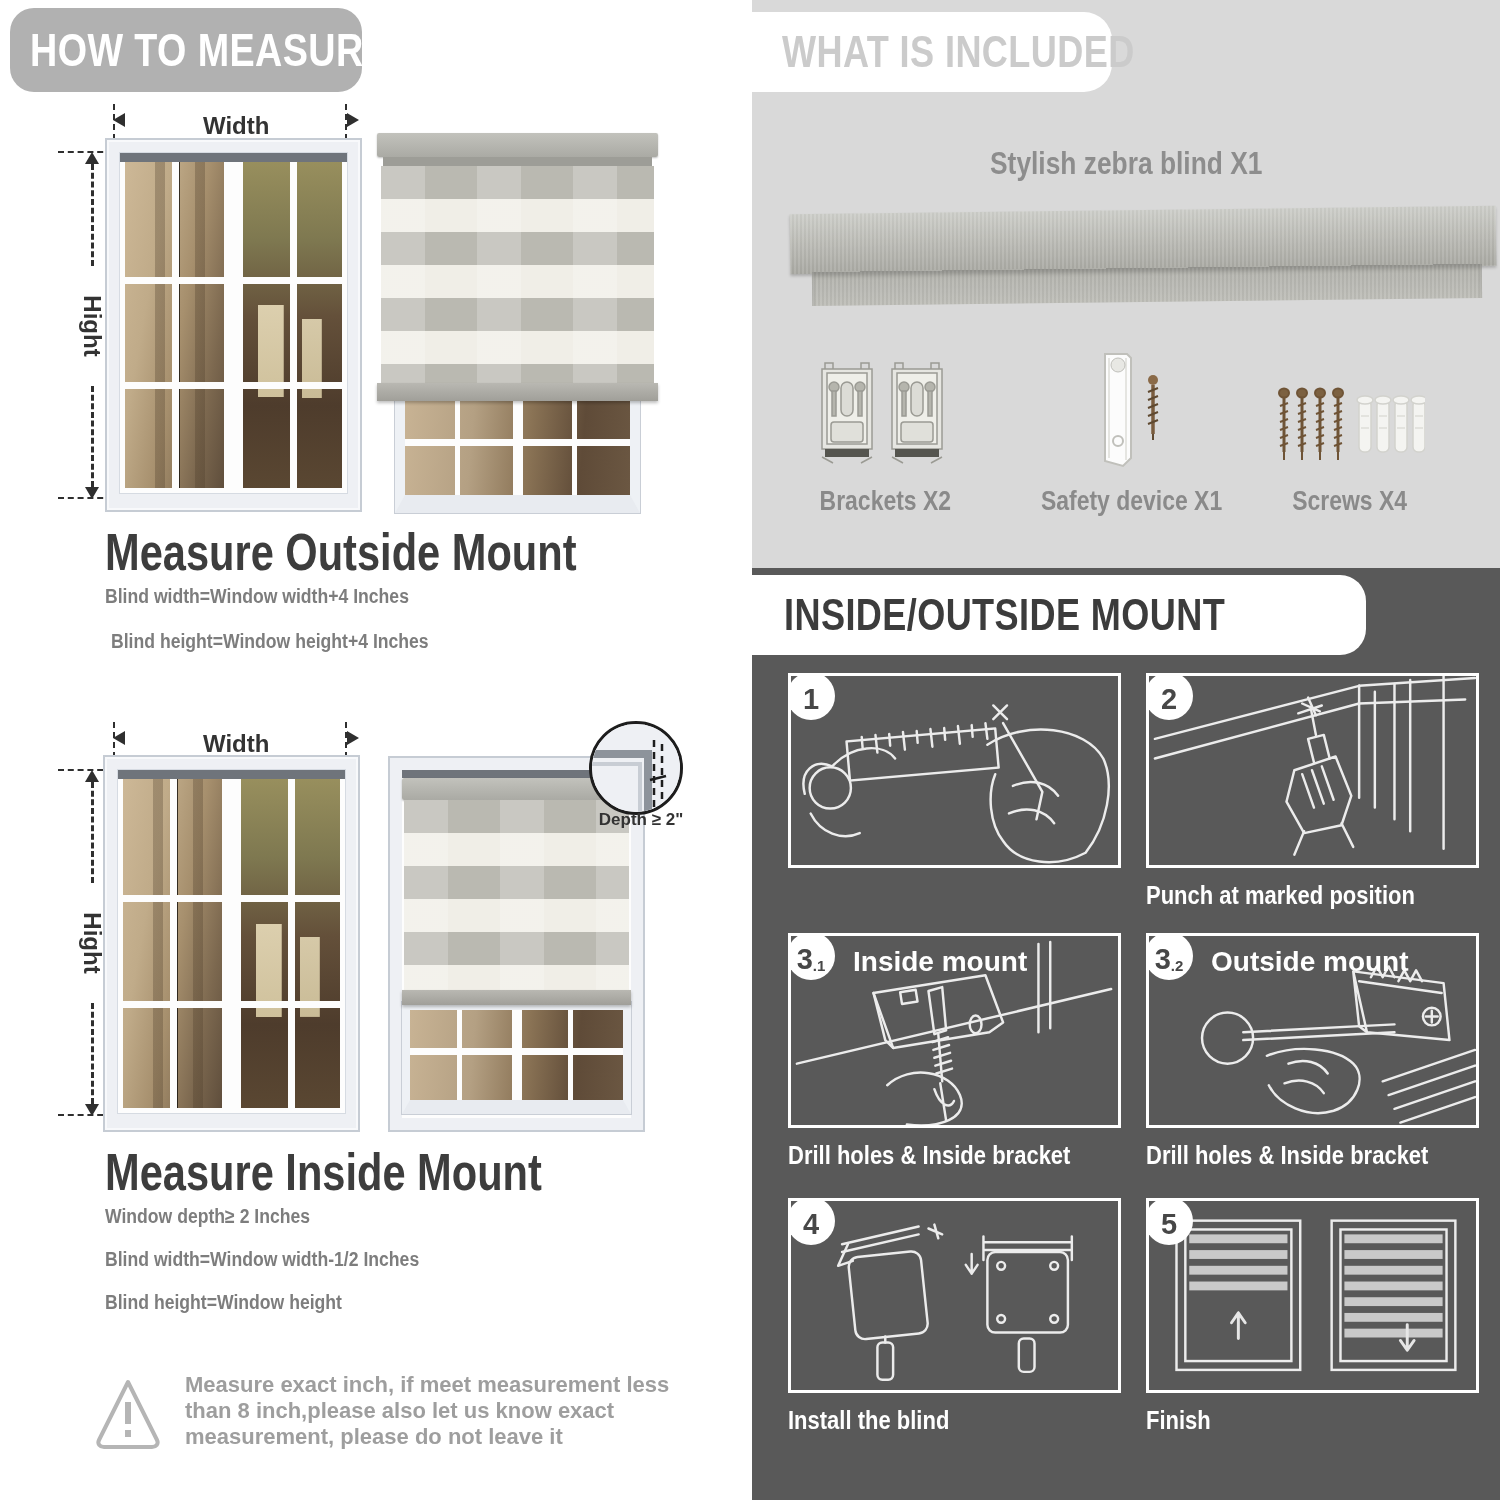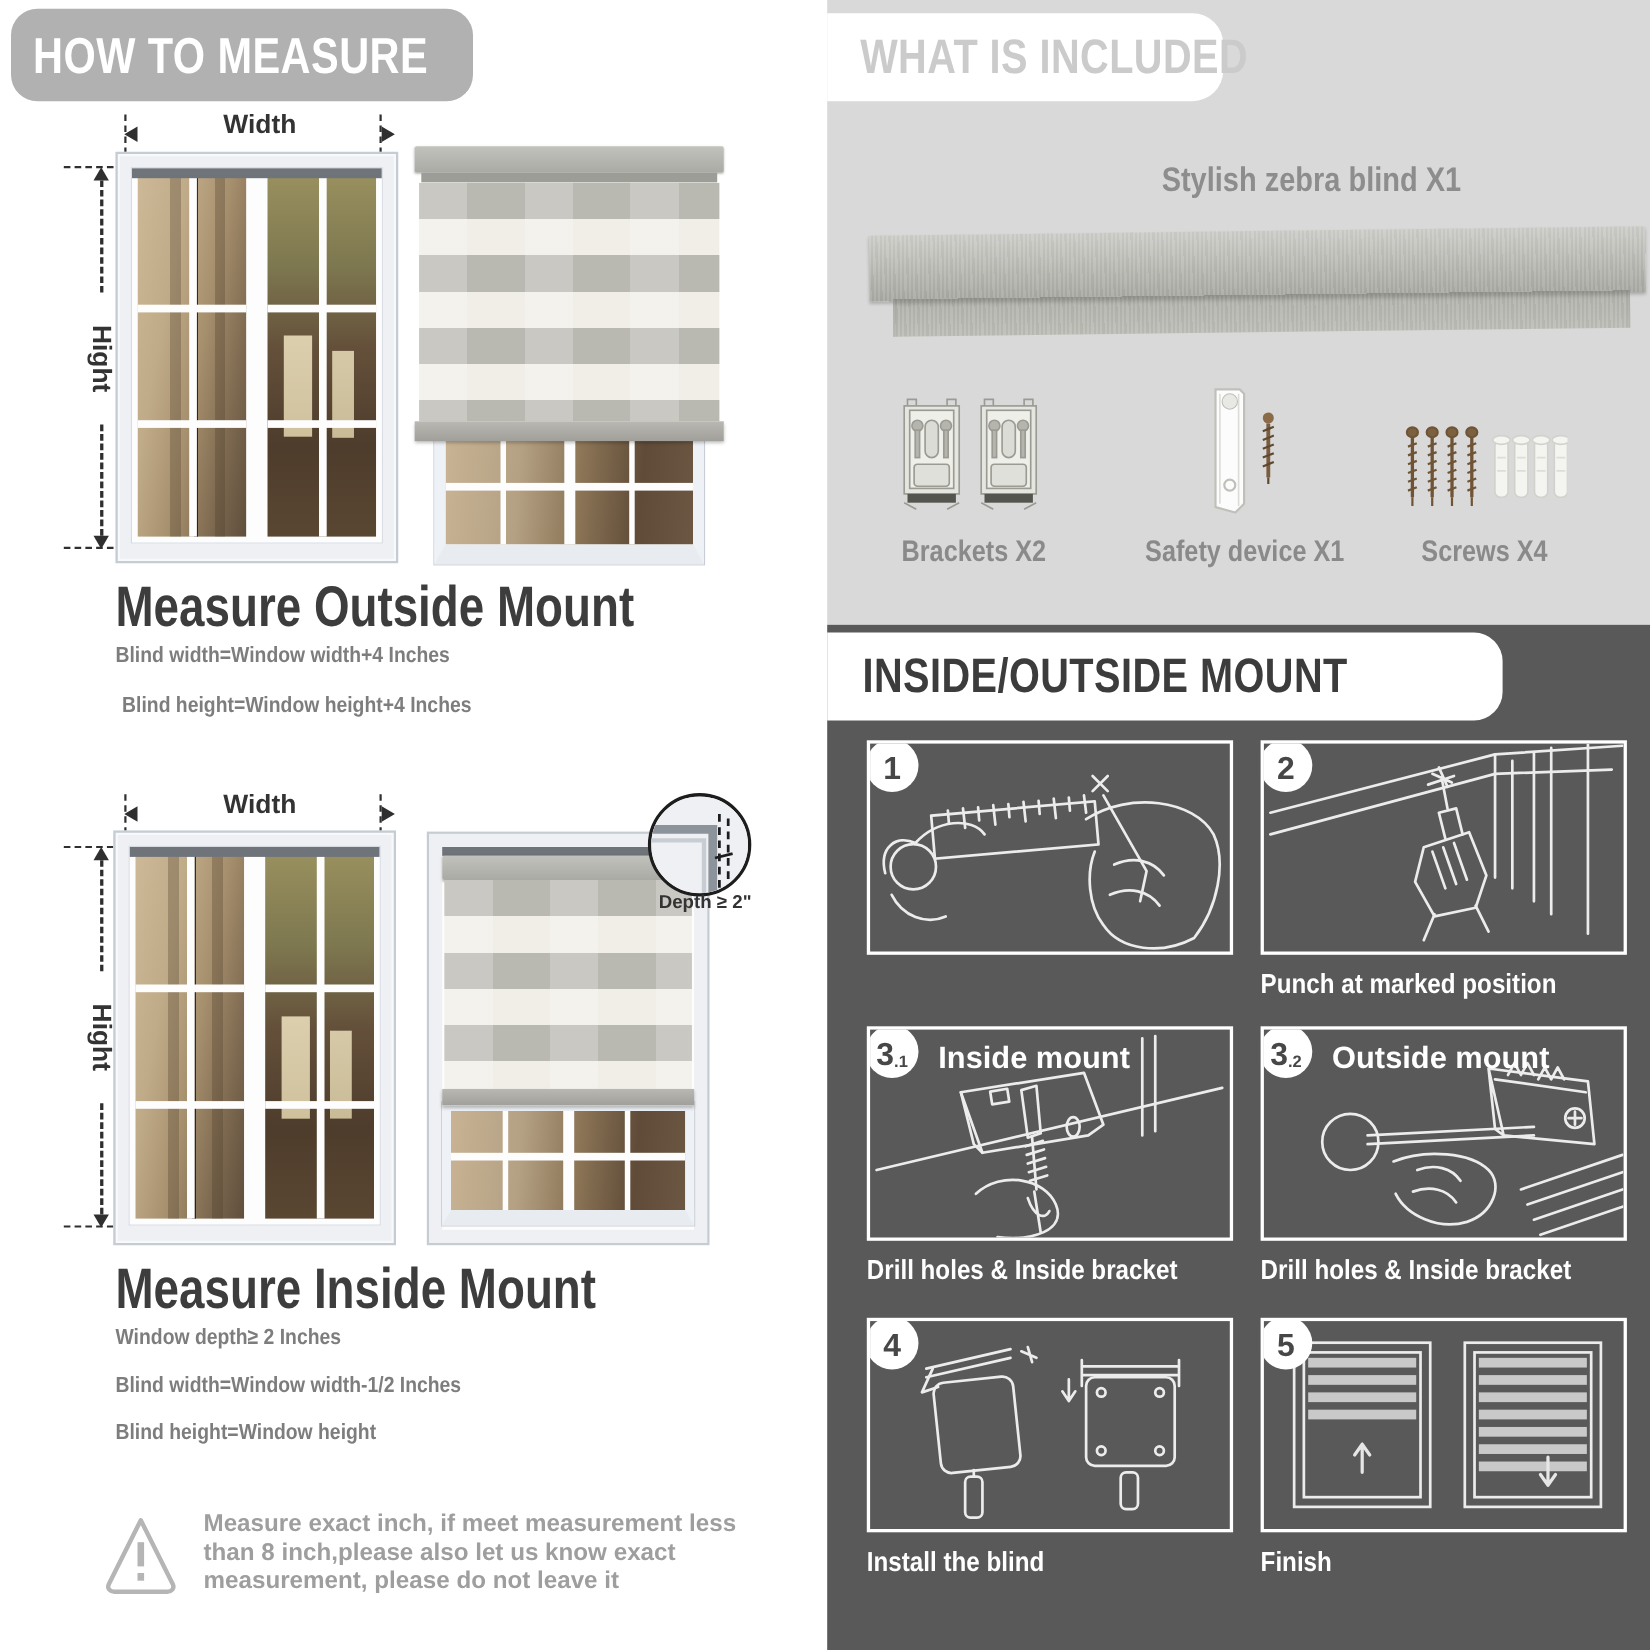--- a/index.html
+++ b/index.html
@@ -4,30 +4,30 @@
 <style>
   html,body{margin:0;padding:0;background:#fff;}
   #page{position:relative;width:1500px;height:1500px;background:#ffffff;overflow:hidden;
         font-family:"Liberation Sans",sans-serif;}
   
   .rt-bg{position:absolute;left:752px;top:0;width:748px;height:568px;background:#d9d9d9;}
   .rb-bg{position:absolute;left:752px;top:568px;width:748px;height:932px;background:#595959;}
 
   
   .hdr{position:absolute;display:flex;align-items:center;font-weight:bold;}
-  .hdr-left{left:10px;top:8px;width:420px;height:84px;background:#b1b1b1;border-radius:24px;
+  .hdr-left{left:10px;top:8px;width:352px;height:84px;background:#b1b1b1;border-radius:24px;
             color:#fff;font-size:46px;padding-left:20px;box-sizing:border-box;}
   .hdr-included{left:752px;top:12px;width:360px;height:80px;background:#fff;
                 border-radius:0 28px 28px 0;color:#cbcbcb;font-size:44px;padding-left:30px;box-sizing:border-box;}
   .hdr-mount{left:752px;top:575px;width:614px;height:80px;background:#fff;
              border-radius:0 26px 26px 0;color:#3c3c3c;font-size:44px;padding-left:32px;box-sizing:border-box;}
   .cond{display:inline-block;transform:scaleX(0.82);transform-origin:0 50%;white-space:nowrap;letter-spacing:0.5px;}
 
   
-  .warrow{position:absolute;display:flex;align-items:flex-end;height:16px;gap:34px;}
+  .warrow{position:absolute;display:flex;align-items:flex-start;height:16px;gap:34px;}
   .warrow .dash{flex:1;height:0;border-top:3px dashed #2f2f2f;}
   .ah-l{width:0;height:0;border-top:7px solid transparent;border-bottom:7px solid transparent;border-right:12px solid #2f2f2f;}
   .ah-r{width:0;height:0;border-top:7px solid transparent;border-bottom:7px solid transparent;border-left:12px solid #2f2f2f;}
   .warrow .lbl{padding:0 10px;font-weight:bold;font-size:24px;color:#333;transform:translateY(-1px);}
   .vguide{position:absolute;width:0;border-left:2px dashed #2f2f2f;}
   .htick{position:absolute;height:0;border-top:2px dashed #2f2f2f;}
   .harrow{position:absolute;width:18px;display:flex;flex-direction:column;align-items:center;}
   .harrow .vdash{flex:1;width:0;border-left:3px dashed #2f2f2f;}
   .av-t{width:0;height:0;border-left:7px solid transparent;border-right:7px solid transparent;border-bottom:12px solid #2f2f2f;}
   .av-b{width:0;height:0;border-left:7px solid transparent;border-right:7px solid transparent;border-top:12px solid #2f2f2f;}
@@ -86,21 +86,21 @@
   
   .m-title{position:absolute;font-weight:bold;font-size:52px;color:#3d3d3d;}
   .m-line{position:absolute;font-weight:bold;font-size:20px;color:#7d7d7d;}
   .cond80{display:inline-block;transform:scaleX(0.80);transform-origin:0 50%;white-space:nowrap;}
   .cond88{display:inline-block;transform:scaleX(0.88);transform-origin:0 50%;white-space:nowrap;}
   .warn-text{position:absolute;left:185px;top:1372px;font-weight:bold;font-size:22px;line-height:26px;
              color:#9e9e9e;white-space:pre-line;}
   .warn-icon{position:absolute;left:95px;top:1376px;}
 
   
-  .blind-label{position:absolute;left:900px;top:146px;width:452px;text-align:right;}
+  .blind-label{position:absolute;left:900px;top:146px;width:452px;text-align:center;}
   .blind-label span{display:inline-block;transform:scaleX(0.85);font-weight:bold;font-size:31px;color:#8d8d8d;white-space:nowrap;}
   .headrail{position:absolute;left:790px;top:210px;width:706px;height:60px;transform:rotate(-0.7deg);
       background:
         repeating-linear-gradient(90deg,rgba(255,255,255,0.10) 0 2px,rgba(0,0,0,0.02) 2px 4px),
         linear-gradient(180deg,#cccdc8 0%,#b8b8b2 55%,#a7a7a1 100%);
       box-shadow:0 2px 3px rgba(0,0,0,0.2);}
   .headrail-step{position:absolute;left:812px;top:268px;width:670px;height:34px;transform:rotate(-0.7deg);
       background:
         repeating-linear-gradient(90deg,rgba(255,255,255,0.10) 0 2px,rgba(0,0,0,0.02) 2px 4px),
         linear-gradient(180deg,#b0b0aa,#bcbcb6);

